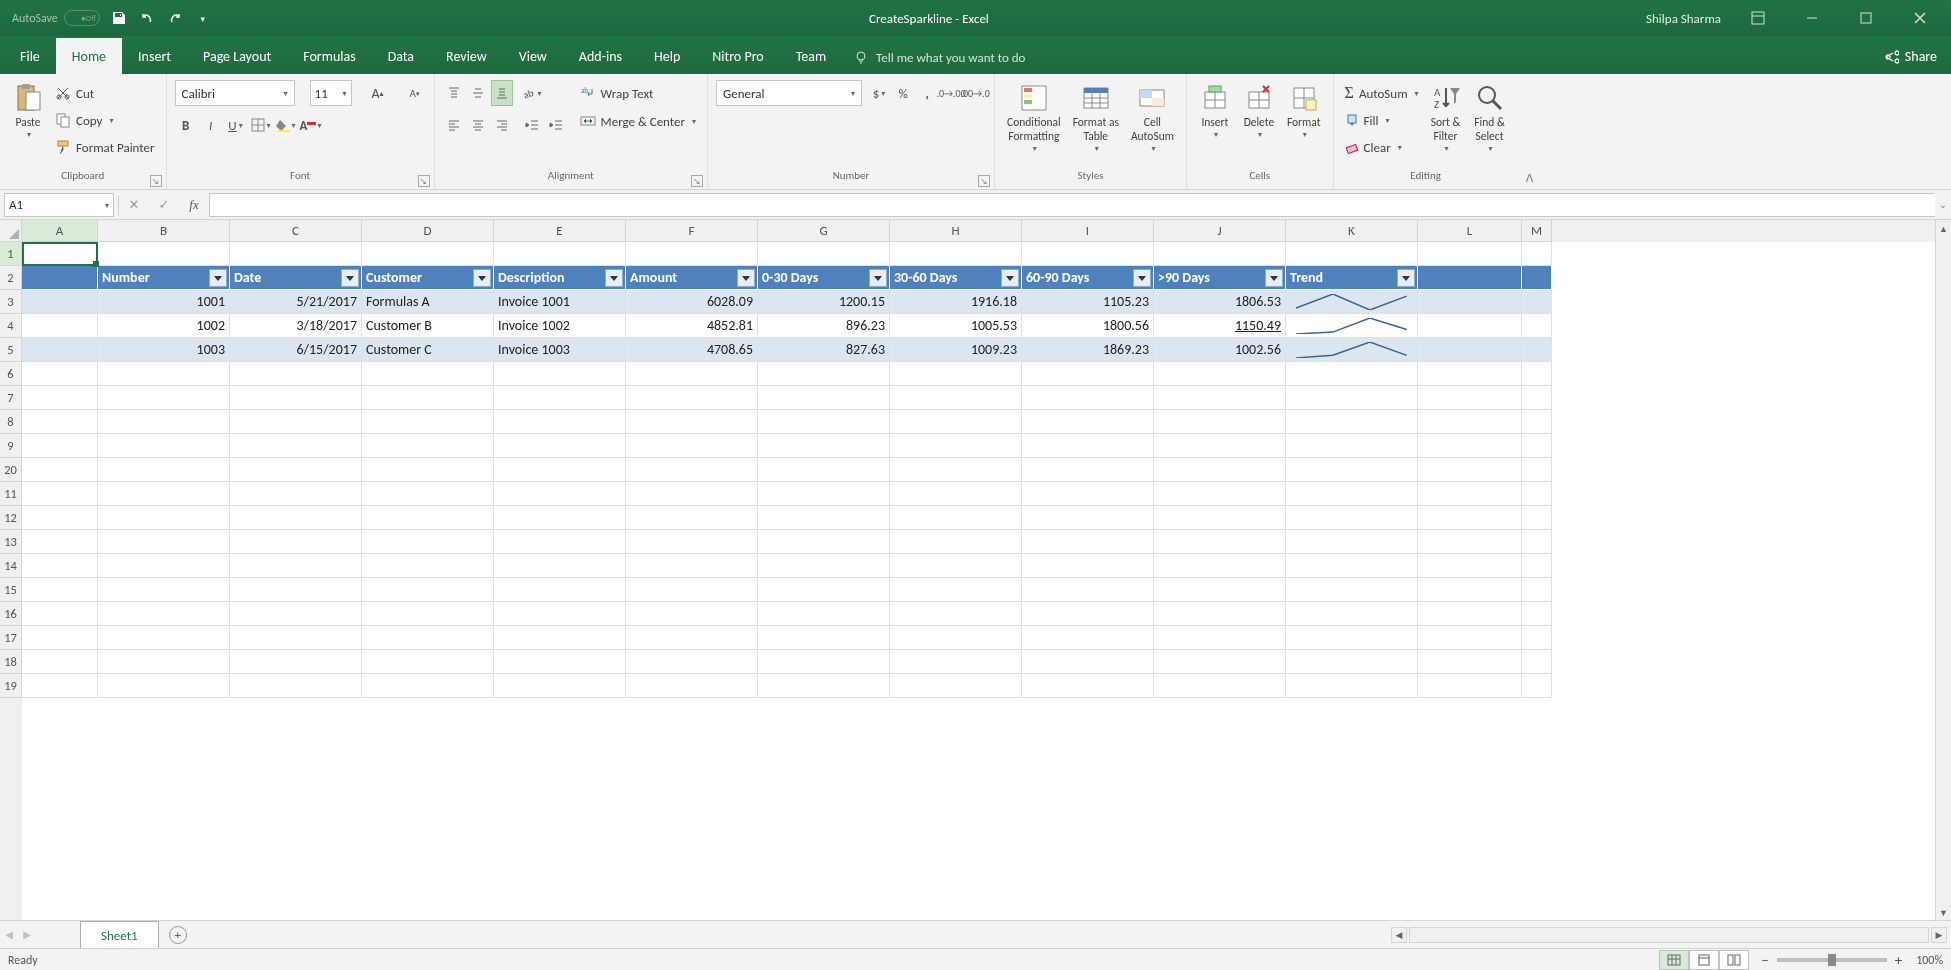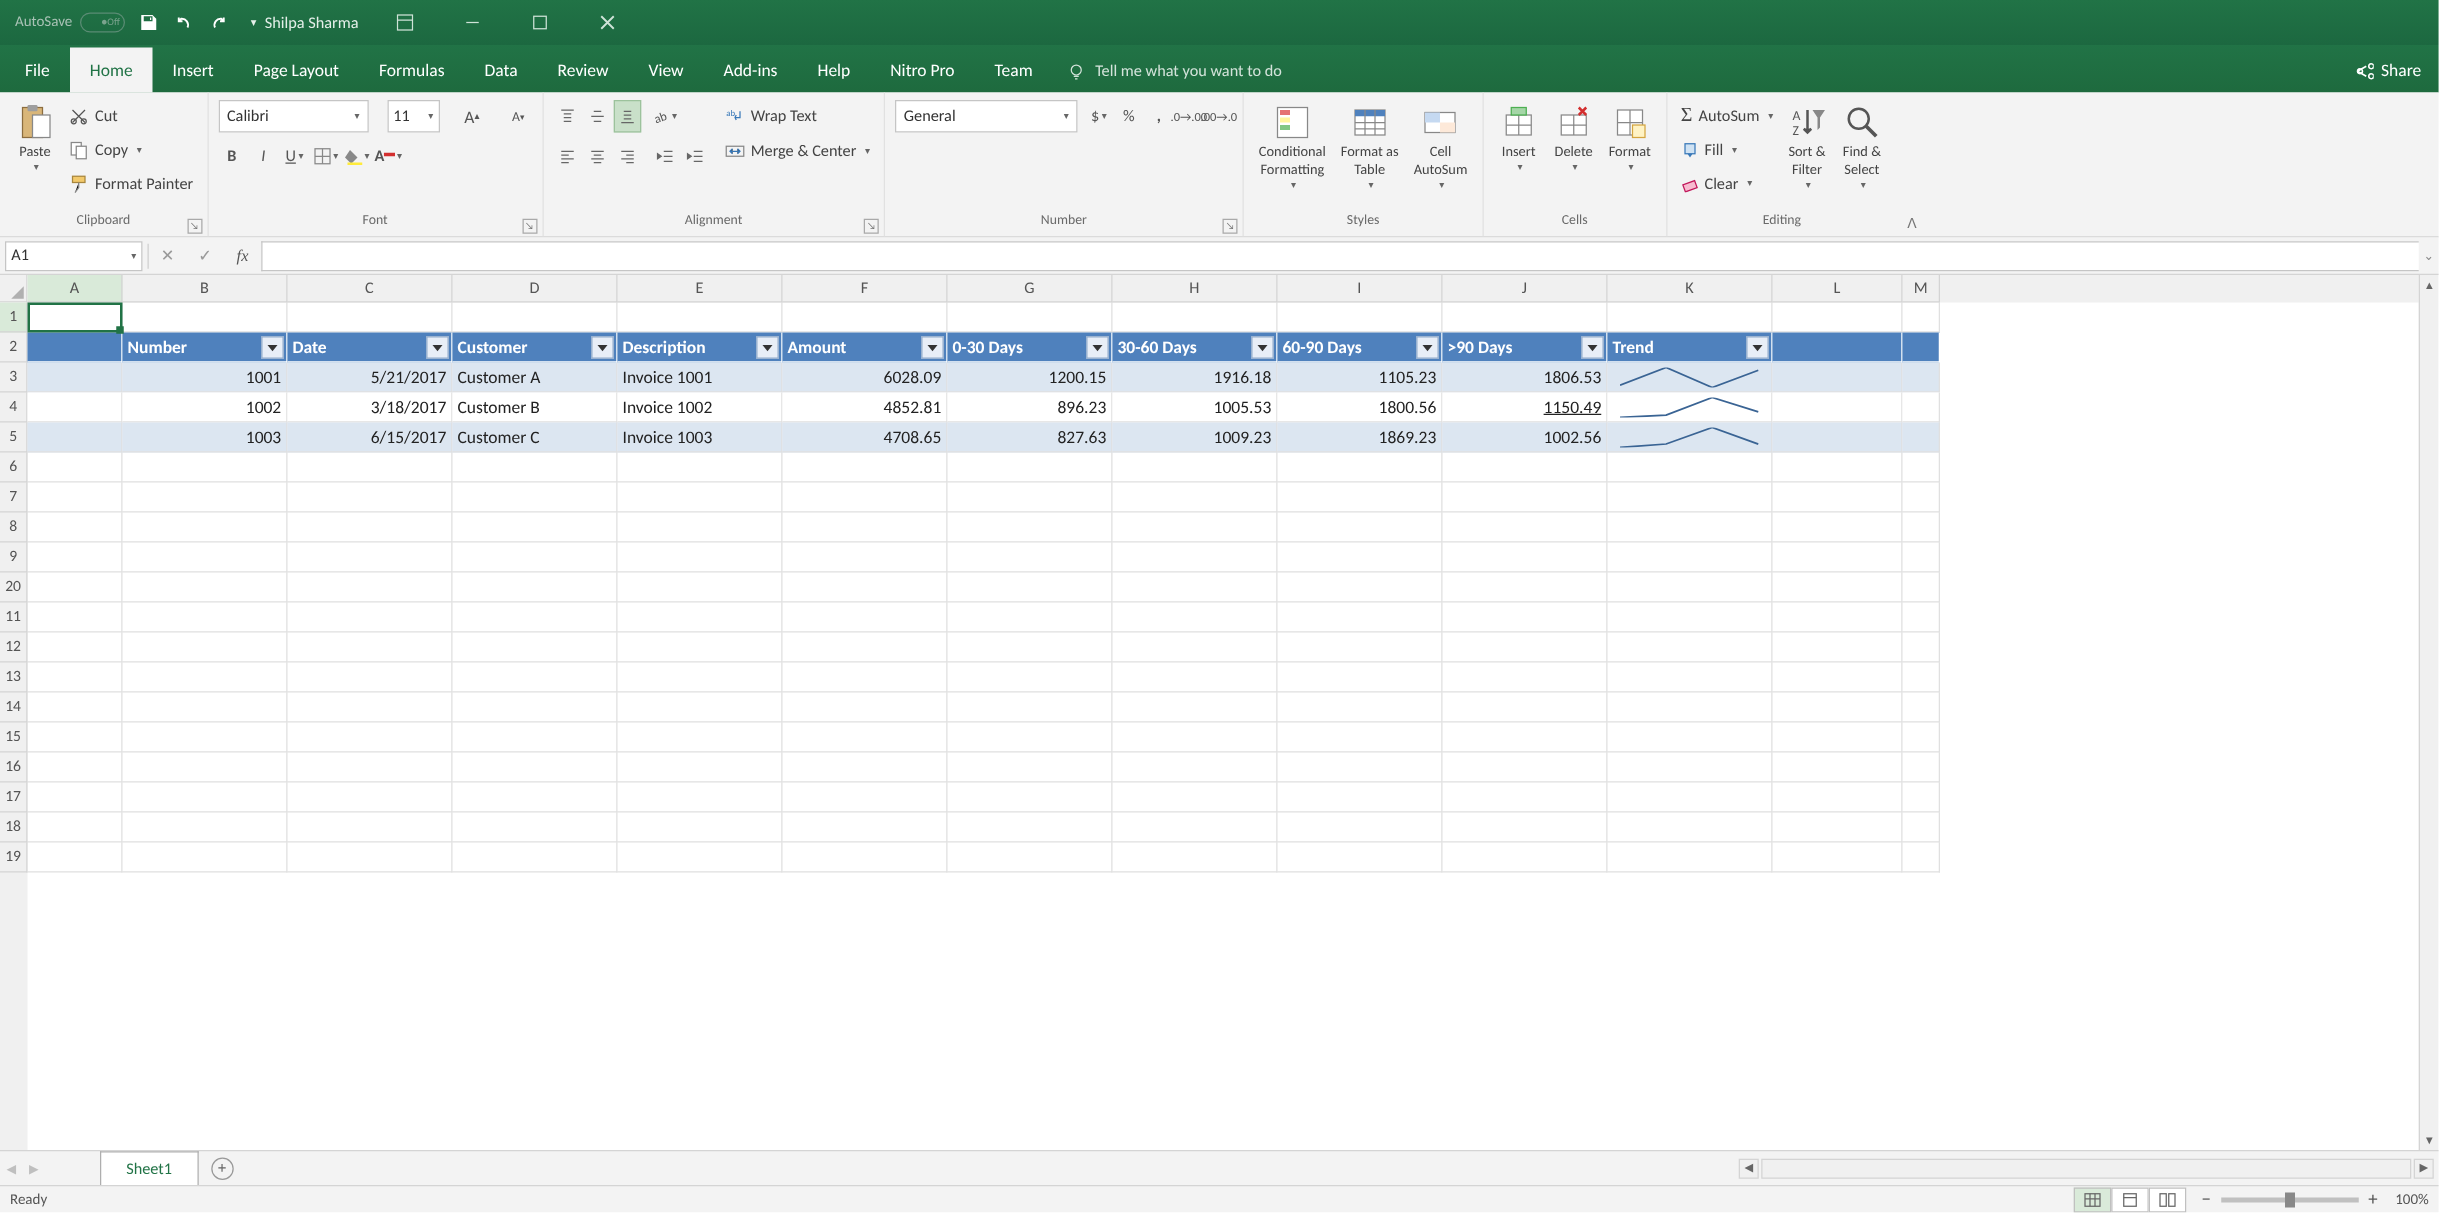--- a/index.html
+++ b/index.html
@@ -117,20 +117,21 @@
           <path fill="none" stroke="#fff" stroke-width="1.5" d="M11 12a5 5 0 0 0-5-7l-2 2m0-3v3h3"></path>
         </svg>
       </div>
     <div class="qat-icon">
         <svg width="16" height="16" viewBox="0 0 16 16">
           <path fill="none" stroke="#fff" stroke-width="1.5" d="M5 12a5 5 0 0 1 5-7l2 2m0-3v3h-3"></path>
         </svg>
       </div>
     <div class="qat-icon" style="font-size:9px">▾</div>
   </div>
+  <div class="center-zone">CreateSparkline  -  Excel</div>
   <div class="right-zone">
     <span>Shilpa Sharma</span>
     <div class="win-btn">
         <svg width="14" height="14" viewBox="0 0 14 14">
           <rect x="1" y="1" width="12" height="12" fill="none" stroke="#cfe3d8"></rect>
           <path stroke="#cfe3d8" d="M1 5h12"></path>
         </svg>
       </div>
     <div class="win-btn">
         <svg width="12" height="12">
@@ -576,21 +577,21 @@
         <div class="cell" style="width: 132px;">60-90 Days<div class="filter-btn"></div></div>
         <div class="cell" style="width: 132px;">&gt;90 Days<div class="filter-btn"></div></div>
         <div class="cell" style="width: 132px;">Trend<div class="filter-btn"></div></div>
         <div class="cell" style="width: 104px;"></div>
         <div class="cell" style="width: 30px;"></div>
       </div>
       <div class="row trow-even">
         <div class="cell" style="width: 76px;"></div>
         <div class="cell r" style="width: 132px;">1001</div>
         <div class="cell r" style="width: 132px;">5/21/2017</div>
-        <div class="cell" style="width: 132px;">Customer A</div>
+        <div class="cell" style="width: 132px;">Formulas A</div>
         <div class="cell" style="width: 132px;">Invoice 1001</div>
         <div class="cell r" style="width: 132px;">6028.09</div>
         <div class="cell r" style="width: 132px;">1200.15</div>
         <div class="cell r" style="width: 132px;">1916.18</div>
         <div class="cell r" style="width: 132px;">1105.23</div>
         <div class="cell r" style="width: 132px;">1806.53</div>
         <div class="cell" style="width: 132px; justify-content: center;">
           <svg class="spark" viewBox="0 0 100 16" preserveAspectRatio="none">
             <polyline points="0,14.127233491583944 33.333333333333336,0 66.66666666666667,16 100,2.163388618287195" fill="none" stroke="#3a6494" stroke-width="1.4"></polyline>
           </svg>

